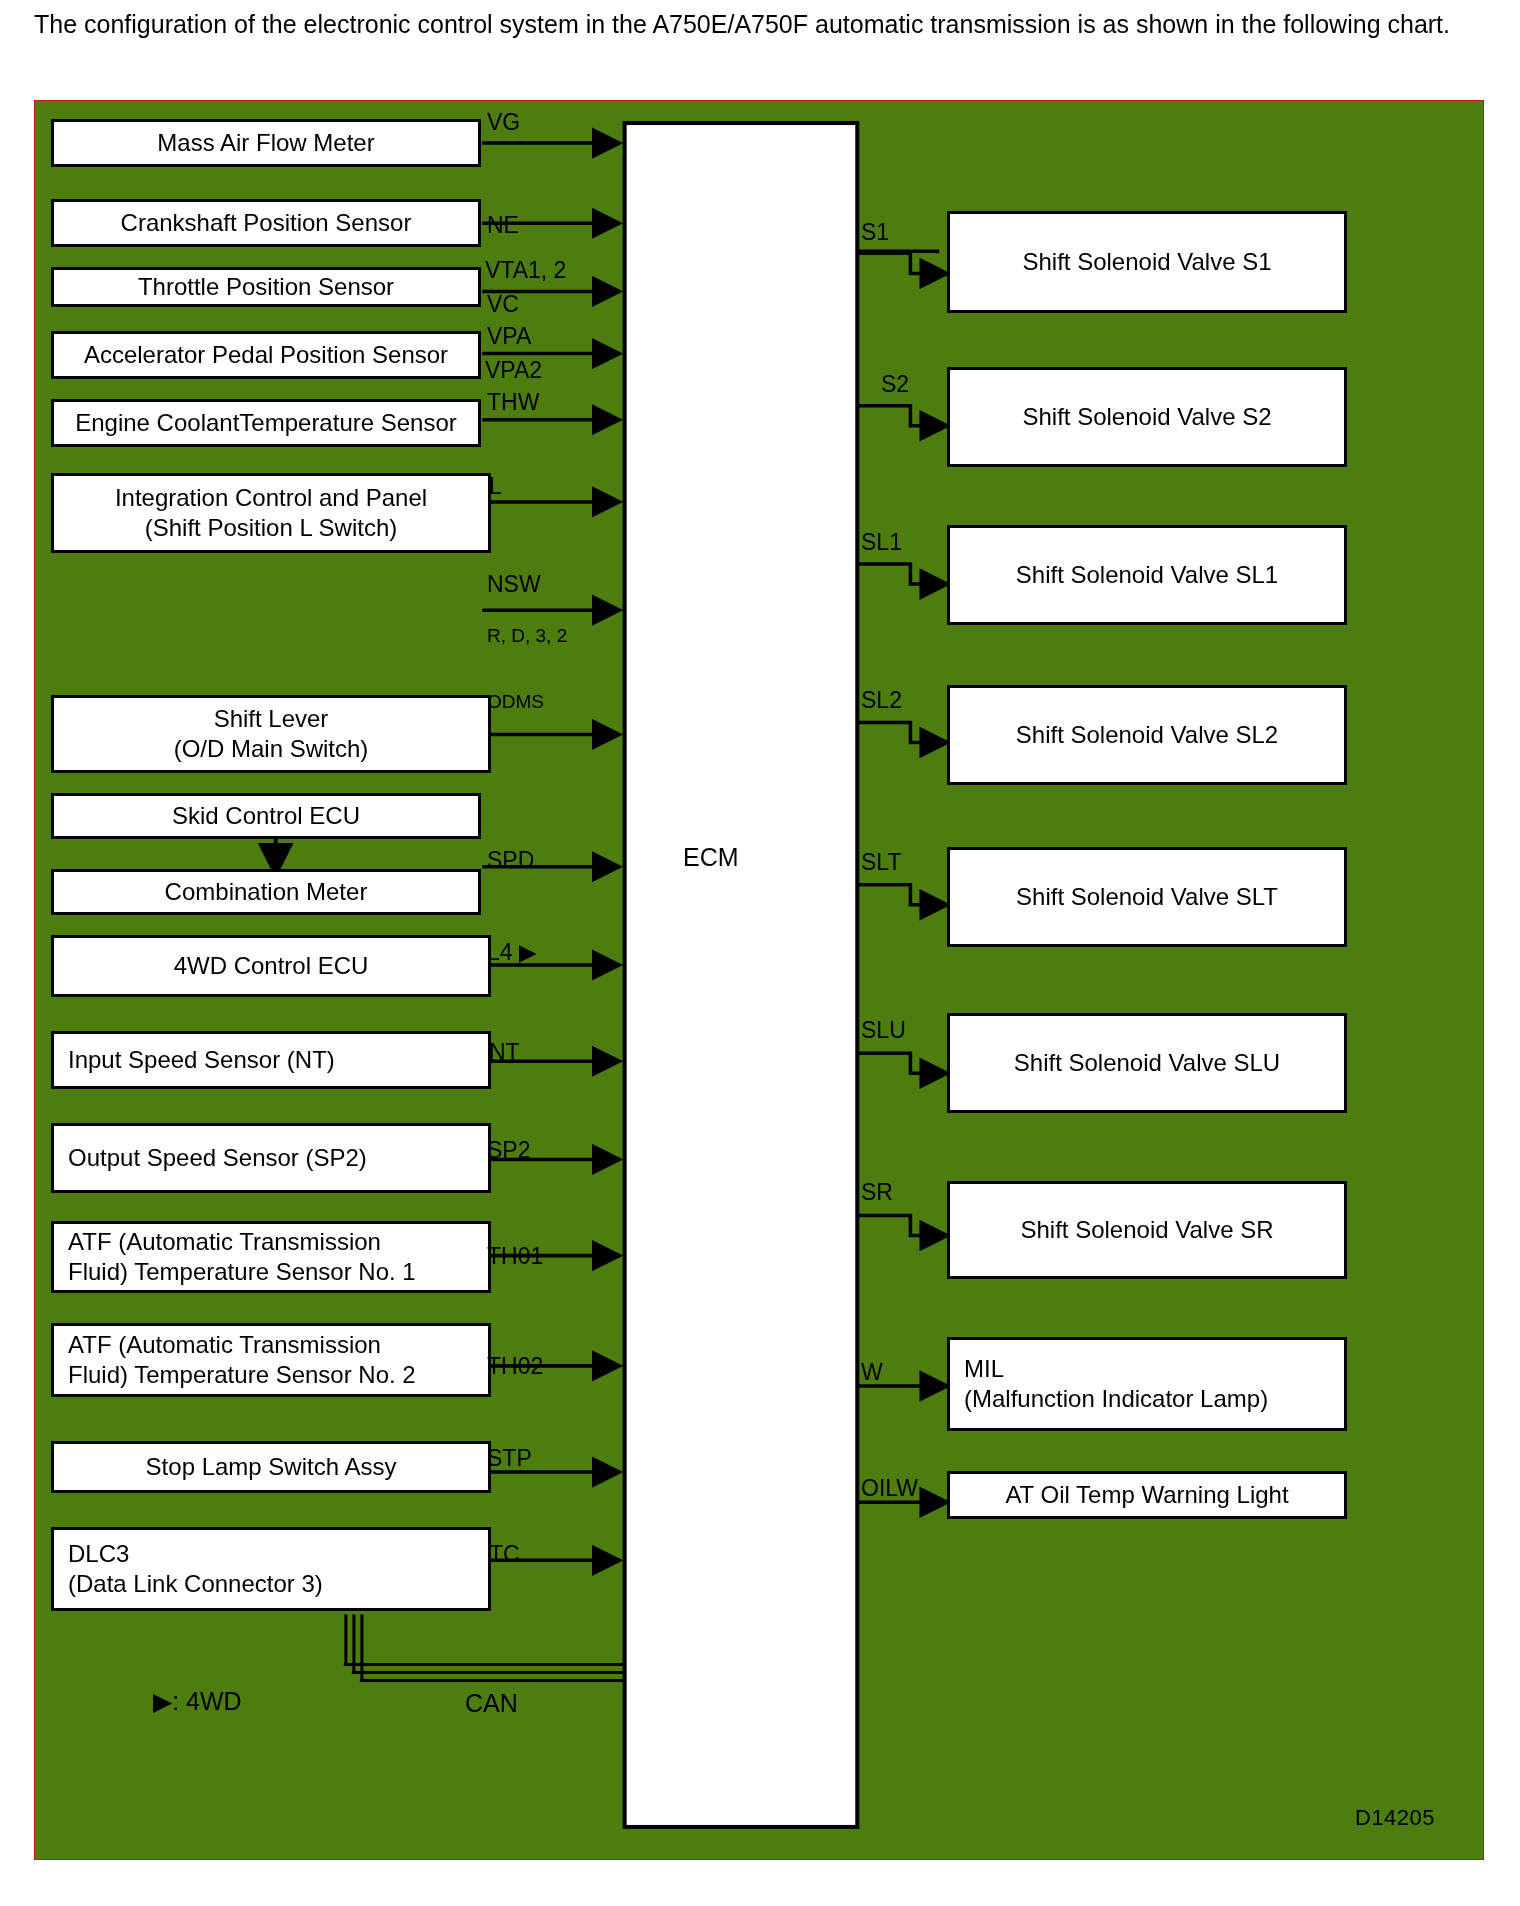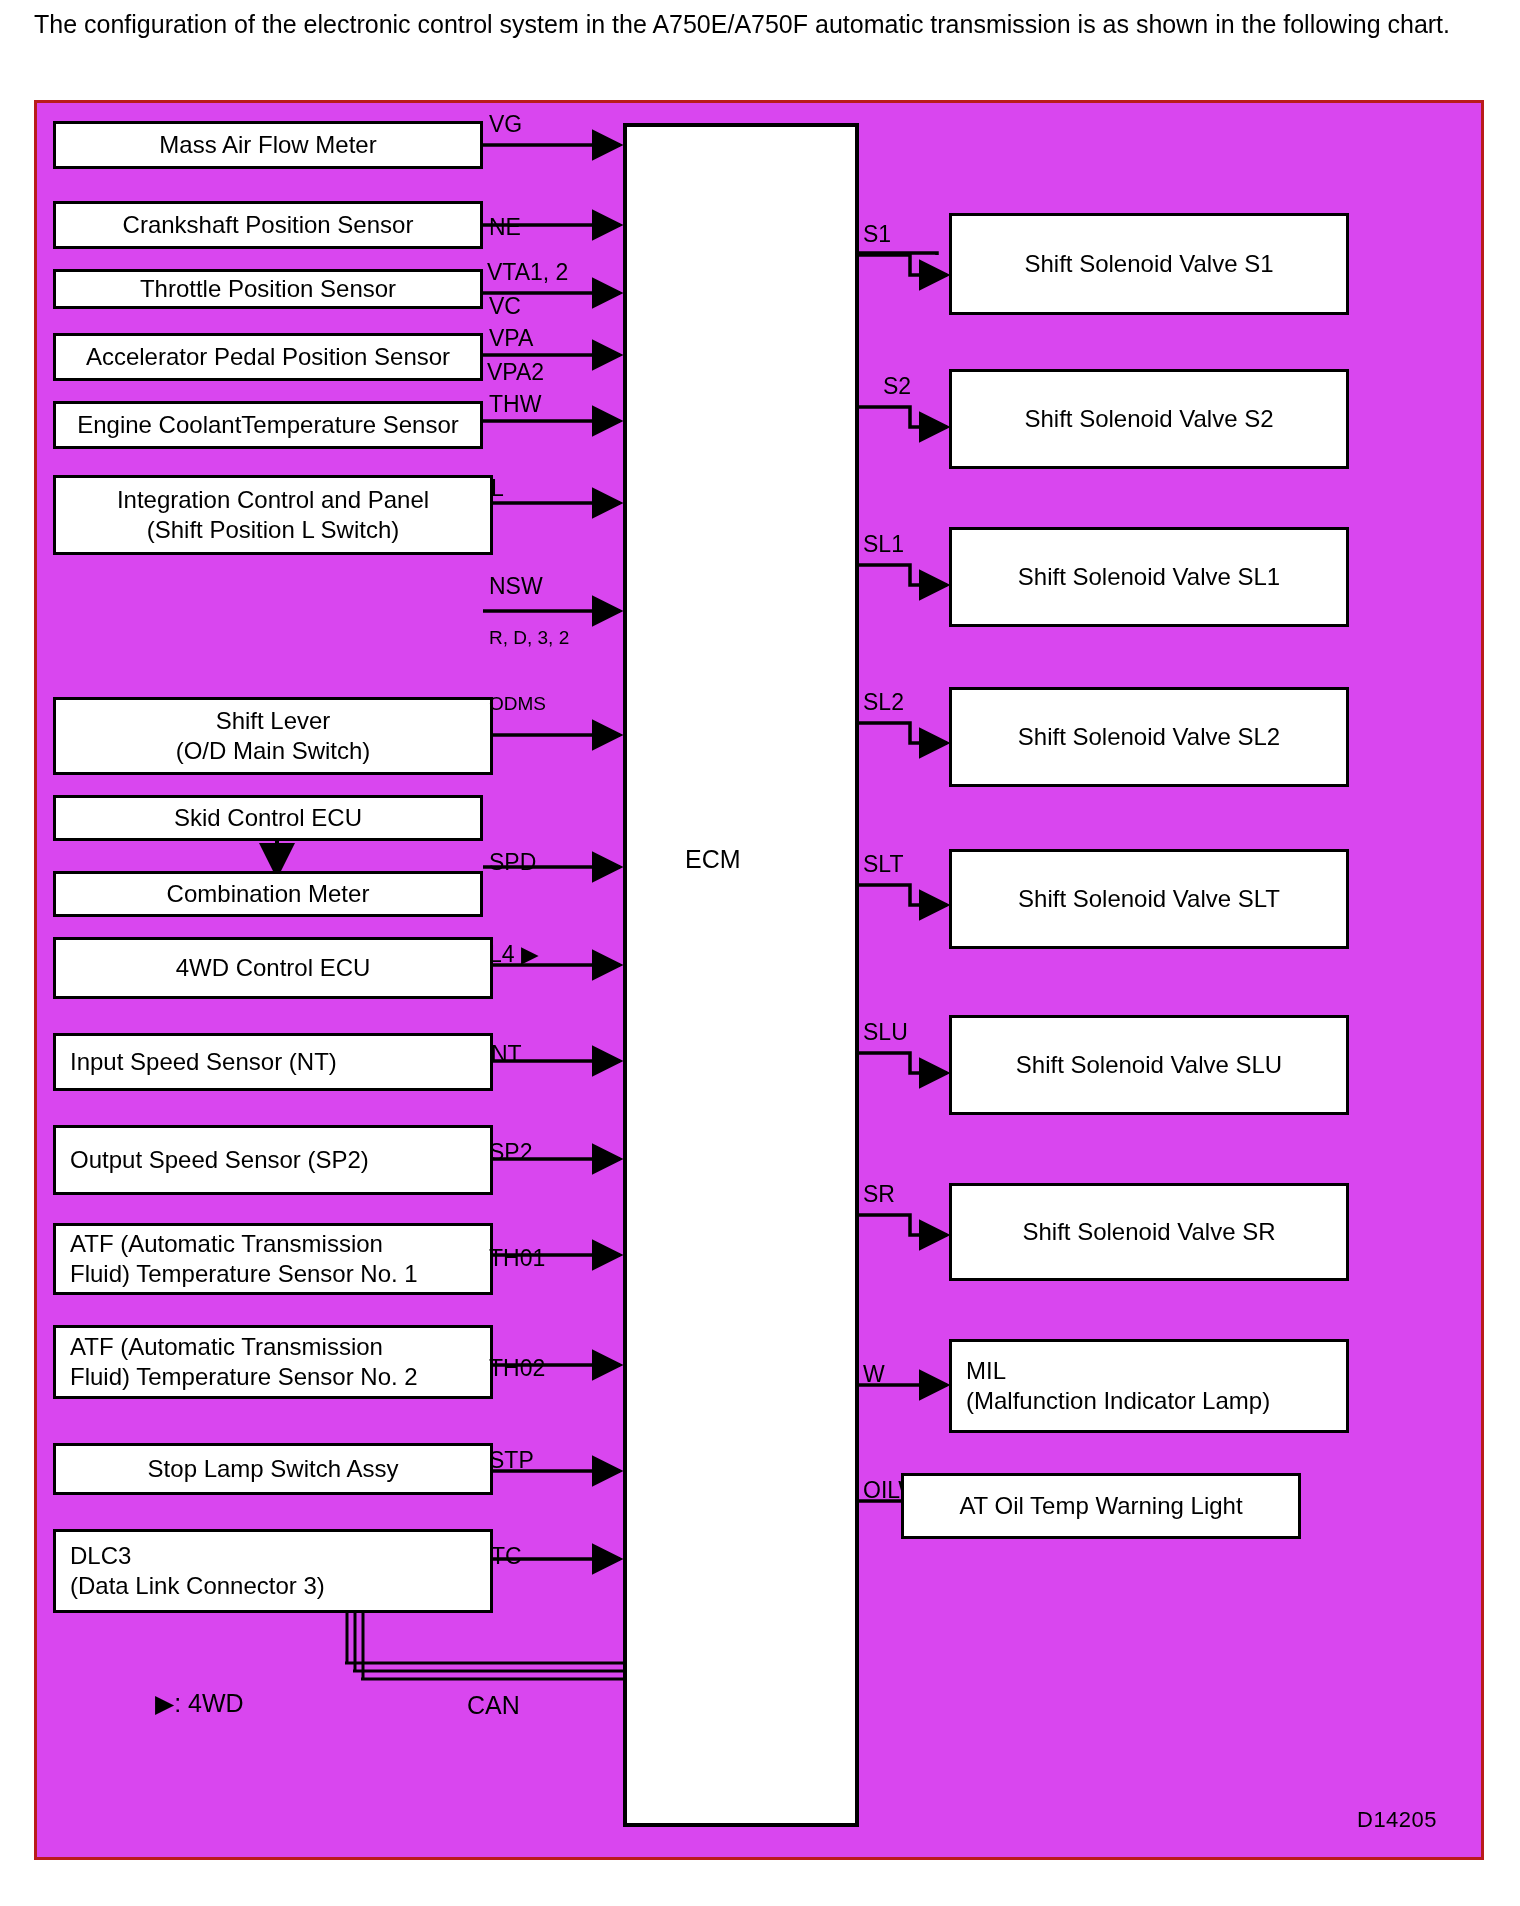--- a/index.html
+++ b/index.html
@@ -23,23 +23,23 @@
     font-size: 25px;
     line-height: 1.32;
     color: #000;
   }
   #frame {
     position: absolute;
     left: 34px;
     top: 100px;
     width: 1450px;
     height: 1760px;
-    border: 3px solid #b91c1c;
+    border: 1px solid #b91c1c;
     box-sizing: border-box;
-    background: #d946ef;
+    background: #4d7c0f;
   }
   .canvas {
     position: absolute;
     left: 0;
     top: 0;
     width: 100%;
     height: 100%;
   }
   .box {
     position: absolute;
@@ -258,21 +258,21 @@
     <div class="box" style="left:912px; top:912px; width:400px; height:100px;">
       <span>Shift Solenoid Valve SLU</span>
     </div>
     <div class="box" style="left:912px; top:1080px; width:400px; height:98px;">
       <span>Shift Solenoid Valve SR</span>
     </div>
     <div class="box left-align" style="left:912px; top:1236px; width:400px; height:94px; white-space:pre-line;">
       <span>MIL
 (Malfunction Indicator Lamp)</span>
     </div>
-    <div class="box" style="left:864px; top:1370px; width:400px; height:66px;justify-content:center;">
+    <div class="box" style="left:912px; top:1370px; width:400px; height:48px;justify-content:center;">
       <span>AT Oil Temp Warning Light</span>
     </div>
 
     <div class="legend" style="left:118px; top:1586px;">▶: 4WD</div>
     <div class="can-label" style="left:430px; top:1588px;">CAN</div>
     <div class="code" style="left:1320px; top:1704px;">D14205</div>
 
   </div>
 </div>
 

